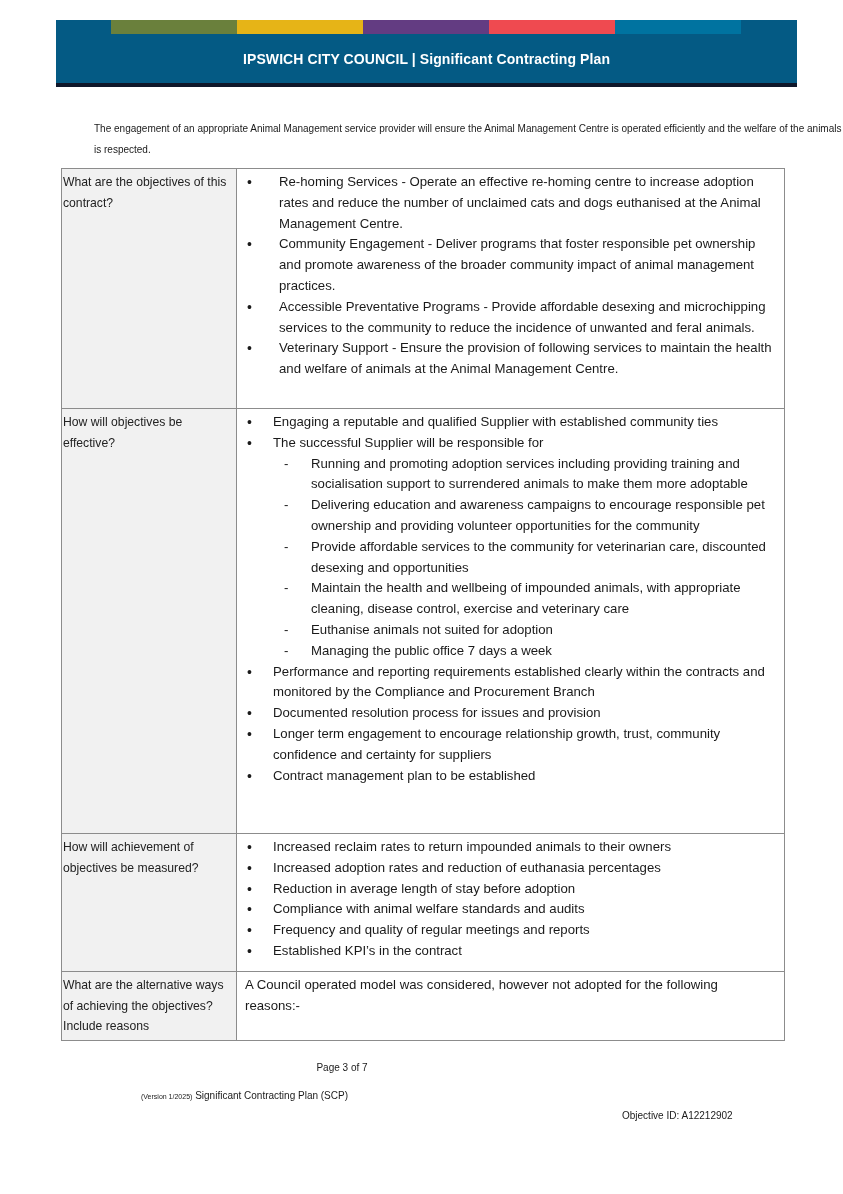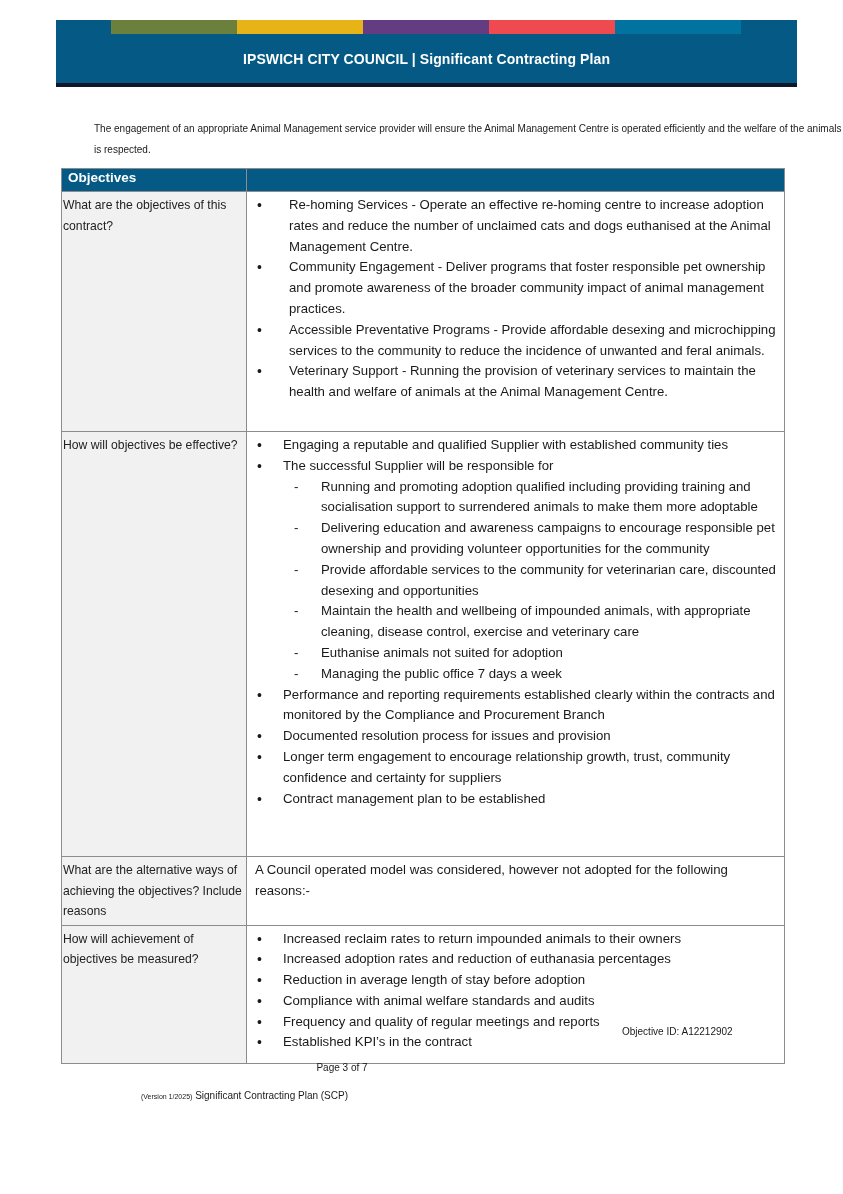--- a/index.html
+++ b/index.html
@@ -17,99 +17,95 @@
   ul.bul { list-style: none; margin: 0; padding: 0; }
   ul.bul > li { position: relative; padding-left: 28px; }
   ul.bul > li::before { content: "\2022"; position: absolute; left: 2px; top: 0; font-size: 14px; }
   ul.bul.wide > li { padding-left: 34px; }
   ul.dash { list-style: none; margin: 0; padding: 0; }
   ul.dash > li { position: relative; padding-left: 38px; }
   ul.dash > li::before { content: "-"; position: absolute; left: 11px; top: 0; }
   .footer-page { position: absolute; left: 0; width: 684px; top: 1062px; text-align: center; font-size: 10px; }
   .footer-left { position: absolute; left: 141px; top: 1090px; font-size: 10px; }
   .footer-left .ver { font-size: 7px; }
-  .footer-right { position: absolute; left: 622px; top: 1026px; font-size: 10px; }
+  .footer-right { position: absolute; left: 622px; top: 1110px; font-size: 10px; }
 </style>
 </head>
 <body>
 
 <div class="banner">
   <div class="stripes">
     <div class="stripe" style="background:#6a803c"></div>
     <div class="stripe" style="background:#e6b417"></div>
     <div class="stripe" style="background:#633c82"></div>
     <div class="stripe" style="background:#ef4a50"></div>
     <div class="stripe" style="background:#0073a0"></div>
   </div>
   <div class="banner-title">IPSWICH CITY COUNCIL | Significant Contracting Plan</div>
 </div>
 
 <div class="intro">The engagement of an appropriate Animal Management service provider will ensure the Animal Management Centre is operated efficiently and the welfare of the animals is respected.</div>
 
 <table class="obj">
   <tbody>
-      <tr class="hdr">
-    <td style="width:172px">Objectives</td>
-    <td></td>
-  </tr>
 
   <tr style="height:240px">
     <td class="qcell">What are the objectives of this contract?</td>
     <td class="acell">
       <ul class="bul wide">
         <li>Re-homing Services - Operate an effective re-homing centre to increase adoption rates and reduce the number of unclaimed cats and dogs euthanised at the Animal Management Centre.</li>
         <li>Community Engagement - Deliver programs that foster responsible pet ownership and promote awareness of the broader community impact of animal management practices.</li>
         <li>Accessible Preventative Programs - Provide affordable desexing and microchipping services to the community to reduce the incidence of unwanted and feral animals.</li>
-        <li>Veterinary Support - Running the provision of veterinary services to maintain the health and welfare of animals at the Animal Management Centre.</li>
+        <li>Veterinary Support - Ensure the provision of following services to maintain the health and welfare of animals at the Animal Management Centre.</li>
       </ul>
     </td>
   </tr>
 
   <tr style="height:425px">
     <td class="qcell">How will objectives be effective?</td>
     <td class="acell">
       <ul class="bul">
         <li>Engaging a reputable and qualified Supplier with established community ties</li>
         <li>
           <span>The successful Supplier will be responsible for</span>
           <ul class="dash">
-            <li>Running and promoting adoption qualified including providing training and socialisation support to surrendered animals to make them more adoptable</li>
+            <li>Running and promoting adoption services including providing training and socialisation support to surrendered animals to make them more adoptable</li>
             <li>Delivering education and awareness campaigns to encourage responsible pet ownership and providing volunteer opportunities for the community</li>
             <li>Provide affordable services to the community for veterinarian care, discounted desexing and opportunities</li>
             <li>Maintain the health and wellbeing of impounded animals, with appropriate cleaning, disease control, exercise and veterinary care</li>
             <li>Euthanise animals not suited for adoption</li>
             <li>Managing the public office 7 days a week</li>
           </ul>
         </li>
         <li>Performance and reporting requirements established clearly within the contracts and monitored by the Compliance and Procurement Branch</li>
         <li>Documented resolution process for issues and provision</li>
         <li>Longer term engagement to encourage relationship growth, trust, community confidence and certainty for suppliers</li>
         <li>Contract management plan to be established</li>
       </ul>
     </td>
   </tr>
 
-  <tr style="height:60px">
-    <td class="qcell">What are the alternative ways of achieving the objectives? Include reasons</td>
-    <td class="acell">A Council operated model was considered, however not adopted for the following reasons:-</td>
-  </tr>
-
   <tr style="height:138px">
     <td class="qcell">How will achievement of objectives be measured?</td>
     <td class="acell">
       <ul class="bul">
         <li>Increased reclaim rates to return impounded animals to their owners</li>
         <li>Increased adoption rates and reduction of euthanasia percentages</li>
         <li>Reduction in average length of stay before adoption</li>
         <li>Compliance with animal welfare standards and audits</li>
         <li>Frequency and quality of regular meetings and reports</li>
         <li>Established KPI’s in the contract</li>
       </ul>
     </td>
   </tr>
+
+  <tr style="height:60px">
+    <td class="qcell">What are the alternative ways of achieving the objectives? Include reasons</td>
+    <td class="acell">A Council operated model was considered, however not adopted for the following reasons:-</td>
+  </tr>
 </tbody>
   </table>
 
 <div class="footer-page">Page 3 of 7</div>
 <div class="footer-left">
   <span class="ver">(Version 1/2025)</span>
   <span>Significant Contracting Plan (SCP)</span>
 </div>
 <div class="footer-right">Objective ID: A12212902</div>
 

